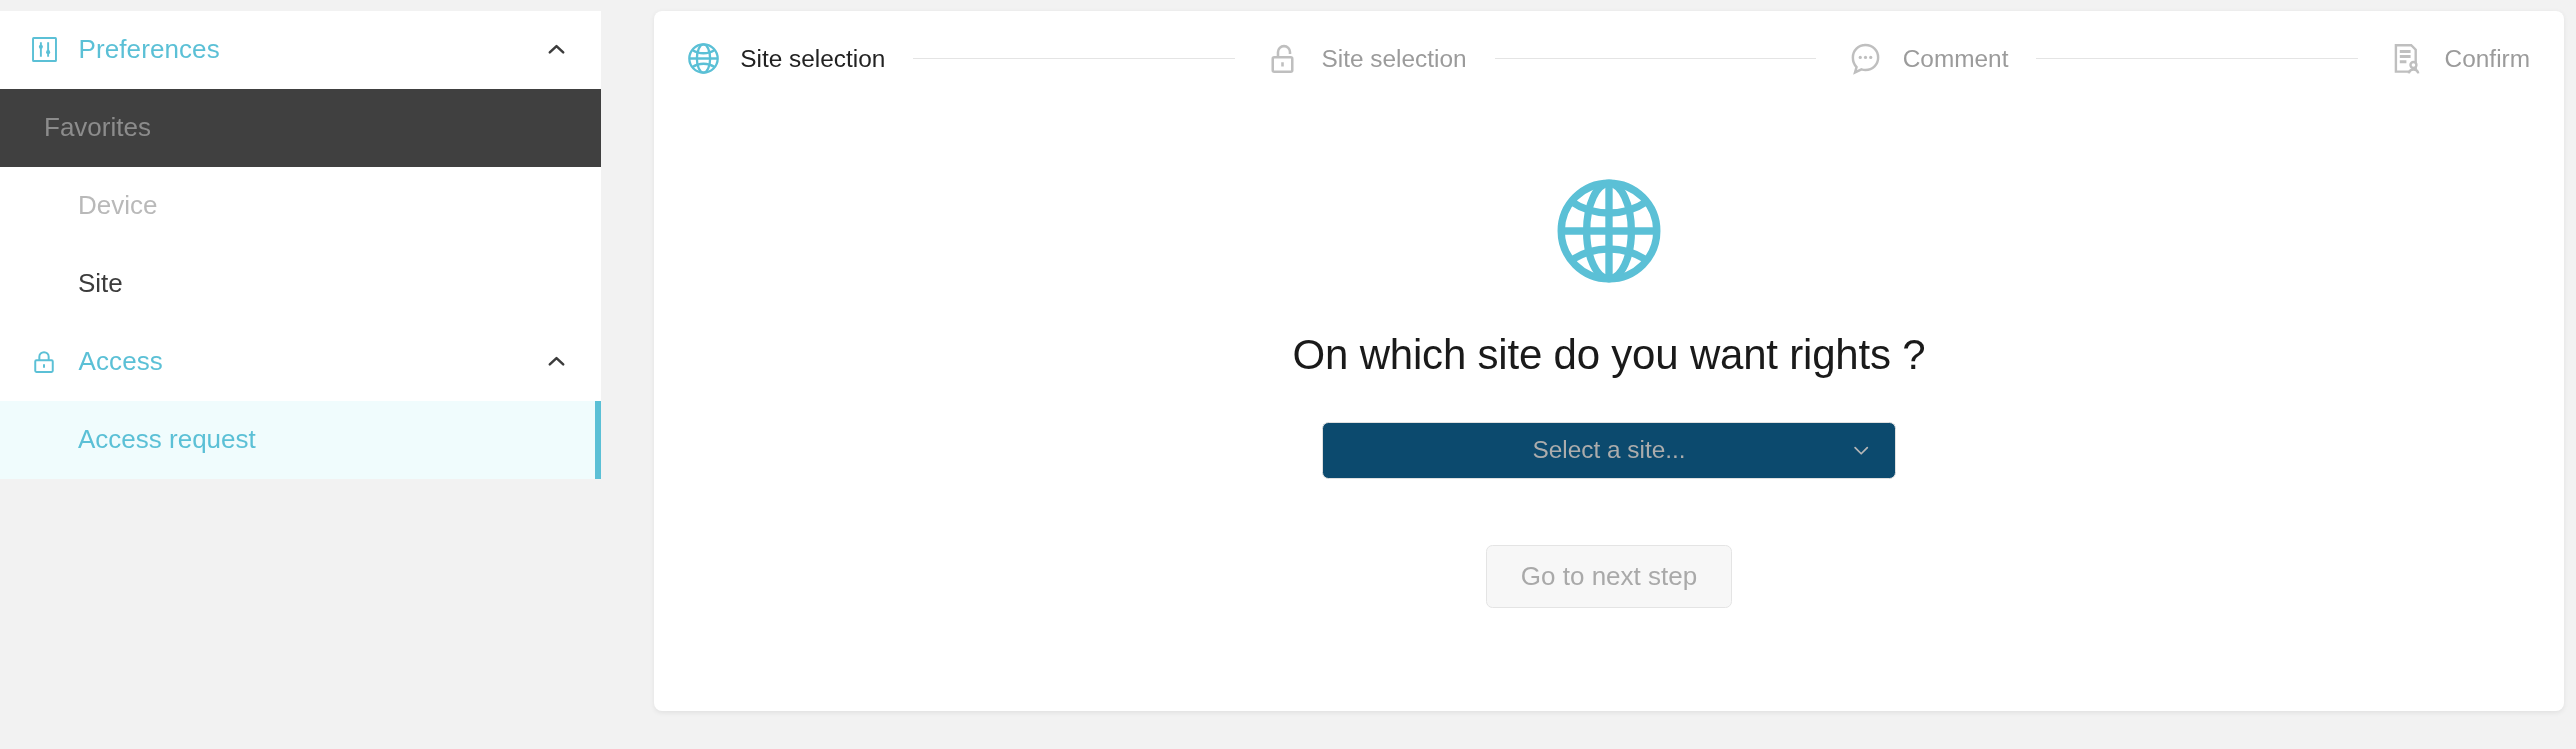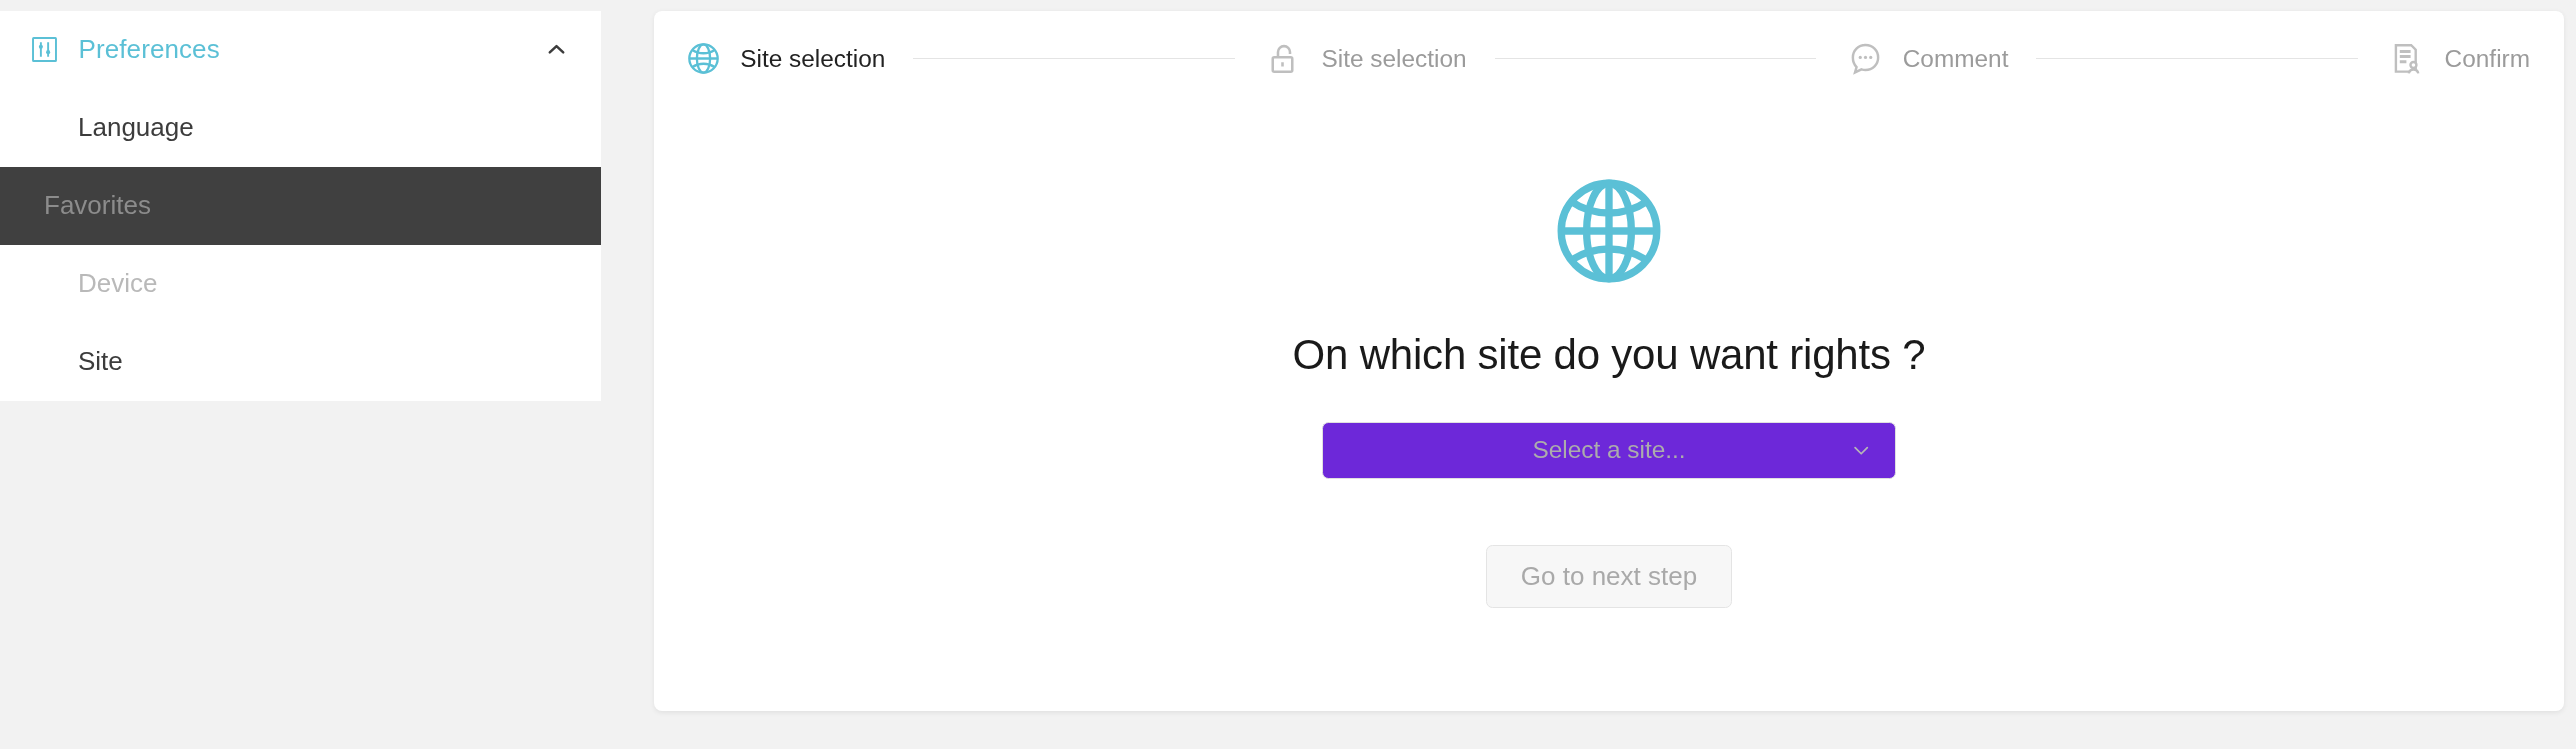--- a/index.html
+++ b/index.html
@@ -186,21 +186,21 @@
   #site-select {
     width: 574px;
     height: 57px;
     border: 1.6px solid #e0e0e0;
     border-radius: 6.5px;
     display: flex;
     align-items: center;
     justify-content: center;
     position: relative;
     cursor: pointer;
-    background: #6d28d9;
+    background: #0c4a6e;
   }
 
   #site-select-value {
     font-size: 24.4px;
     color: #acacac;
   }
 
   #site-select-chevron {
     position: absolute;
     right: 19.5px;
@@ -247,37 +247,52 @@
         </svg>
       </span>
       <span class="ng-label">Preferences</span>
       <span class="ng-chevron">
         <svg width="23" height="23" viewBox="0 0 24 24" fill="none" stroke="#3c3c3c" stroke-width="2.6" stroke-linecap="round" stroke-linejoin="round">
           <polyline points="5,15 12,8.5 19,15"></polyline>
         </svg>
       </span>
     </div>
 
-    <div class="nav-item">
-      <span>Language</span>
-    </div>
 
     <div class="nav-section">
       <span>Favorites</span>
     </div>
 
     <div class="nav-item muted">
       <span>Device</span>
     </div>
 
     <div class="nav-item">
       <span>Site</span>
     </div>
 
-
+    <div class="nav-group-header">
+      <span class="ng-icon">
+        <svg width="28" height="28" viewBox="0 0 24 24" fill="none" stroke="#5bc0d6" stroke-width="1.7">
+          <rect x="4.5" y="10.5" width="15" height="10" rx="1"></rect>
+          <path d="M8 10.5 V7.6 a4 4 0 0 1 8 0 V10.5"></path>
+          <line x1="12" y1="14" x2="12" y2="17"></line>
+        </svg>
+      </span>
+      <span class="ng-label">Access</span>
+      <span class="ng-chevron">
+        <svg width="23" height="23" viewBox="0 0 24 24" fill="none" stroke="#3c3c3c" stroke-width="2.6" stroke-linecap="round" stroke-linejoin="round">
+          <polyline points="5,15 12,8.5 19,15"></polyline>
+        </svg>
+      </span>
+    </div>
+
+    <div class="nav-item active">
+      <span>Access request</span>
+    </div>
 
   </nav>
 
   <section id="panel">
 
     <div id="stepper">
 
       <div class="step active">
         <span class="st-icon">
           <svg width="37" height="37" viewBox="0 0 24 24" fill="none" stroke="#5bc0d6" stroke-width="1.5">

